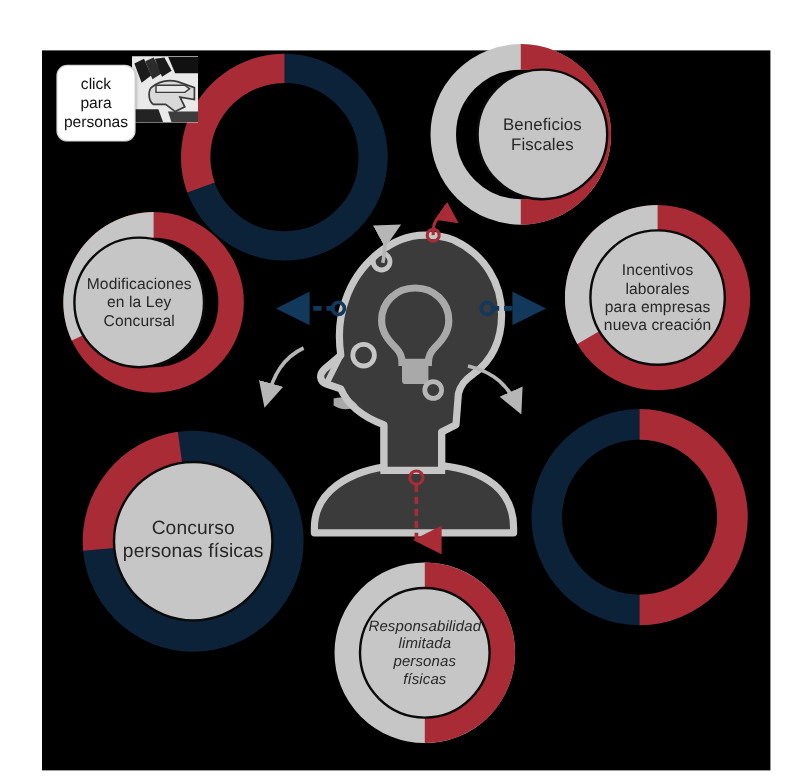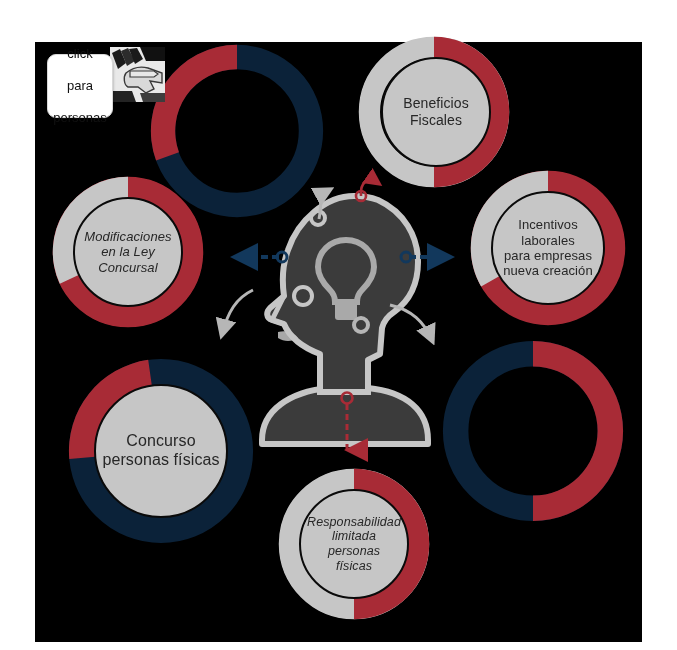--- a/index.html
+++ b/index.html
@@ -67,41 +67,41 @@
     letter-spacing: .1px;
     font-family: "Liberation Sans", sans-serif;
   }
 
   
   #node-criterio      { left:150px; top: 44px; width:174px; height:174px; }
   #node-criterio .core{ left:24px; top:24px; width:126px; height:126px; }
   #node-criterio .label { font-size: 17px; }
 
   #node-beneficios      { left:358px; top: 36px; width:152px; height:152px; }
-  #node-beneficios .core{ left:23px; top:21px; width:110px; height:110px; }
+  #node-beneficios .core{ left:39px; top:21px; width:110px; height:110px; }
   #node-beneficios .label { font-size: 14px; }
 
   #node-incentivos      { left:470px; top:170px; width:156px; height:156px; }
   #node-incentivos .core{ left:21px; top:21px; width:114px; height:114px; }
   #node-incentivos .label { font-size: 13px; }
 
   #node-fomento      { left:442px; top:340px; width:182px; height:182px; }
   #node-fomento .core{ left:25px; top:25px; width:132px; height:132px; }
   #node-fomento .label { font-size: 16px; }
 
   #node-responsabilidad      { left:278px; top:468px; width:152px; height:152px; }
   #node-responsabilidad .core{ left:21px; top:21px; width:110px; height:110px;font-style:italic; }
   #node-responsabilidad .label { font-size: 12.5px; }
 
   #node-concurso      { left: 68px; top:358px; width:186px; height:186px; }
   #node-concurso .core{ left:26px; top:26px; width:134px; height:134px; }
   #node-concurso .label { font-size: 16px; }
 
   #node-modificaciones      { left: 52px; top:176px; width:152px; height:152px; }
-  #node-modificaciones .core{ left:21px; top:21px; width:110px; height:110px;font-style:italic; }
+  #node-modificaciones .core{ left:9px; top:21px; width:110px; height:110px; }
   #node-modificaciones .label { font-size: 13px; }
 
   
   #head-graphic {
     position: absolute;
     left: 228px;
     top: 178px;
     width: 228px;
     height: 272px;
   }
@@ -119,21 +119,20 @@
     border-radius: 9px;
     display: flex;
     flex-direction: column;
     align-items: center;
     justify-content: center;
     font-size: 13px;
     color: #111111;
     line-height: 1.22;
     box-shadow: 0 1px 3px rgba(0,0,0,.35);
     z-index: 30;
-    gap: 16px;
   }
   #hand-image {
     position: absolute;
     left: 110px;
     top: 47px;
     width: 55px;
     height: 55px;
     z-index: 29;
     background: #ffffff;
     overflow: hidden;

